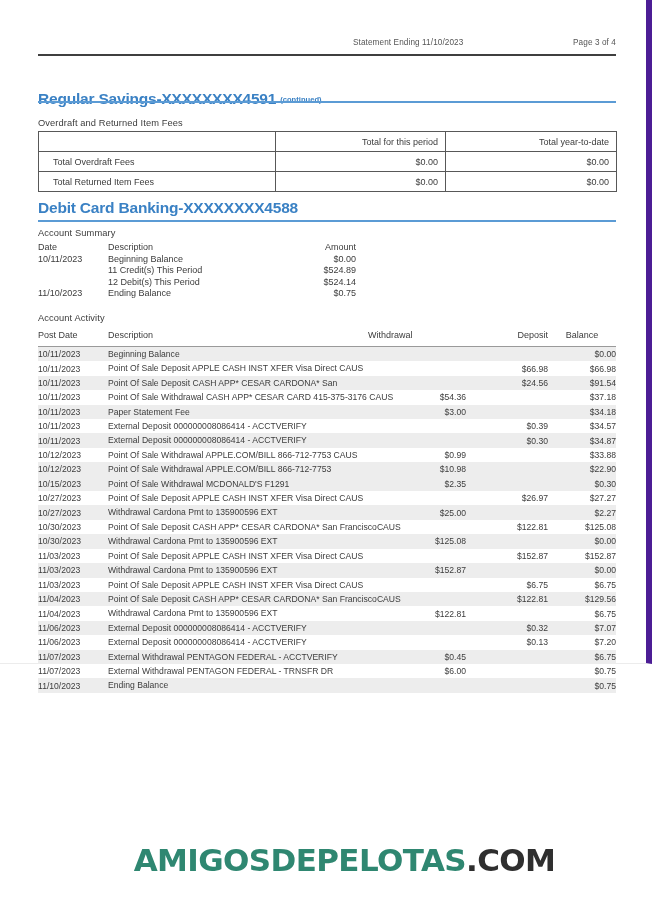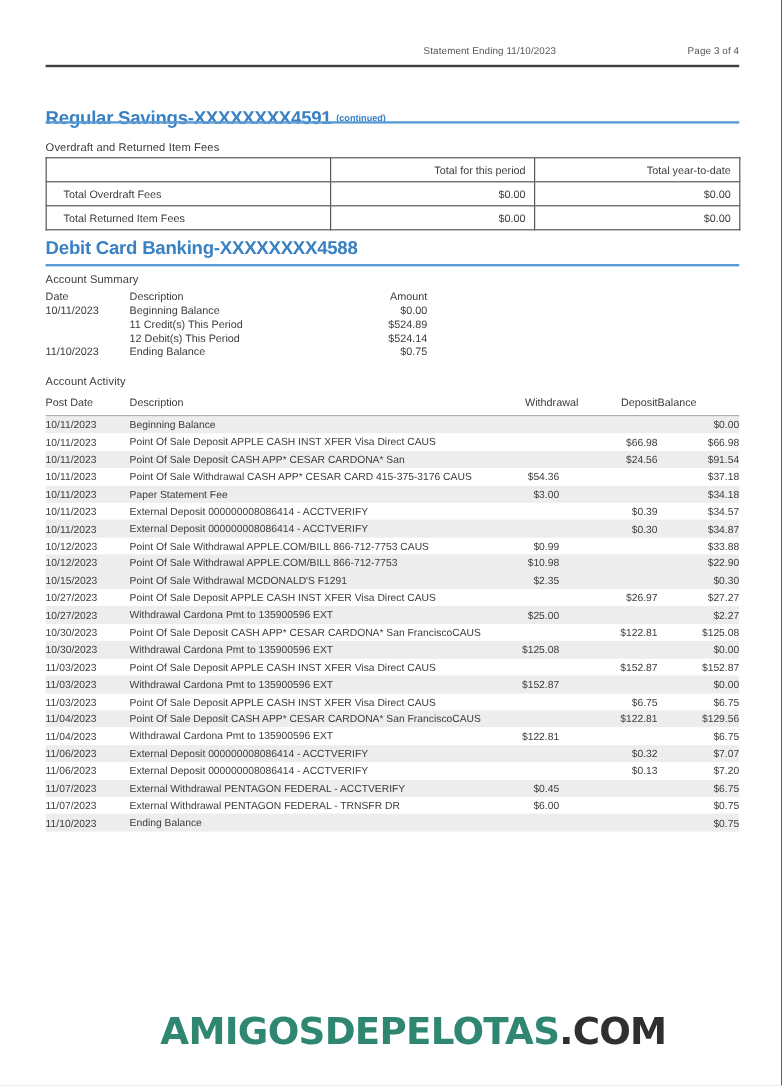--- a/index.html
+++ b/index.html
@@ -12,24 +12,24 @@
     height: 905px;
     font-family: "Liberation Sans", sans-serif;
     color: #3c3c3c;
     overflow: hidden;
     position: relative;
   }
   .page {
     position: absolute;
     left: 0; top: 0;
     width: 652px;
-    height: 905px;
+    height: 664px;
     background: #ffffff;
     box-sizing: border-box;
-    border-right: 1px solid #4c1d95;
+    border-right: 6px solid #4c1d95;
     border-bottom: 1px solid #ececec;
   }
 
   
   .doc-header {
     position: absolute;
     left: 38px;
     top: 38px;
     width: 578px;
     height: 20px;
@@ -152,23 +152,23 @@
   }
   .act-head {
     position: relative;
     height: 16px;
     font-size: 9px;
     color: #3c3c3c;
     border-bottom: 1.2px solid #9a9a9a;
   }
   .act-head .h-date { position: absolute; left: 0;   top: 0; }
   .act-head .h-desc { position: absolute; left: 70px; top: 0; }
-  .act-head .h-wd   { position: absolute; left: 344px; top: 0; width: 100px; text-align: right; }
+  .act-head .h-wd   { position: absolute; left: 330px; top: 0; width: 100px; }
   .act-head .h-dep  { position: absolute; left: 430px; top: 0; width: 80px;  text-align: right; }
-  .act-head .h-bal  { position: absolute; left: 510px; top: 0; width: 68px;  text-align: left; }
+  .act-head .h-bal  { position: absolute; left: 510px; top: 0; width: 68px;  text-align: center; }
 
   .act-row {
     position: relative;
     font-size: 8.6px;
     color: #3c3c3c;
     min-height: 13px;
     padding: 2px 0 2px 0;
     box-sizing: border-box;
   }
   .act-row.stripe { background: #ededed; }

